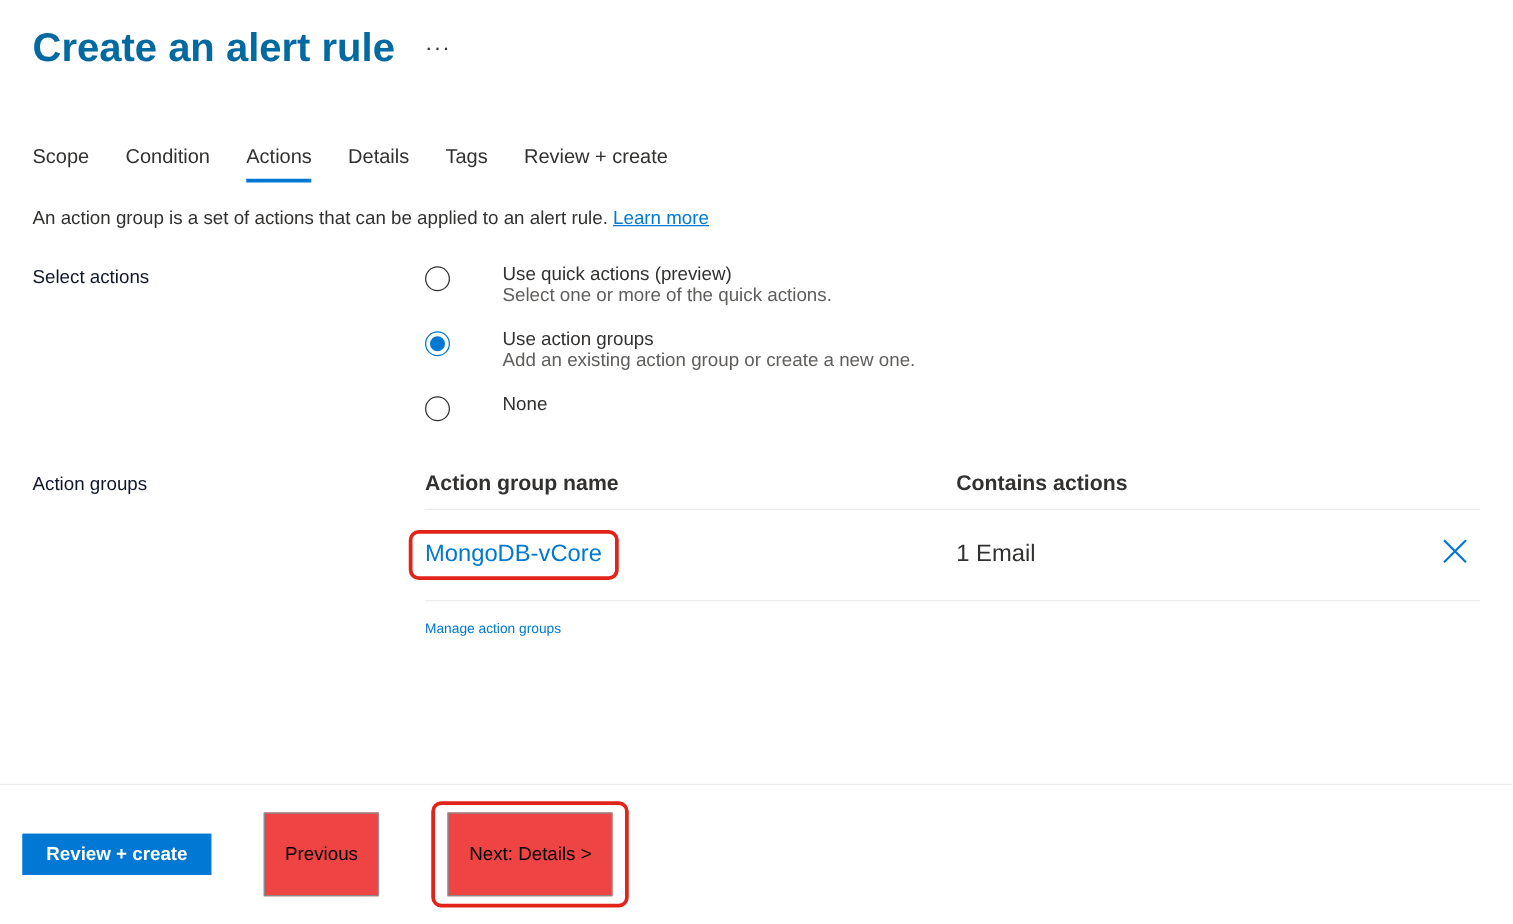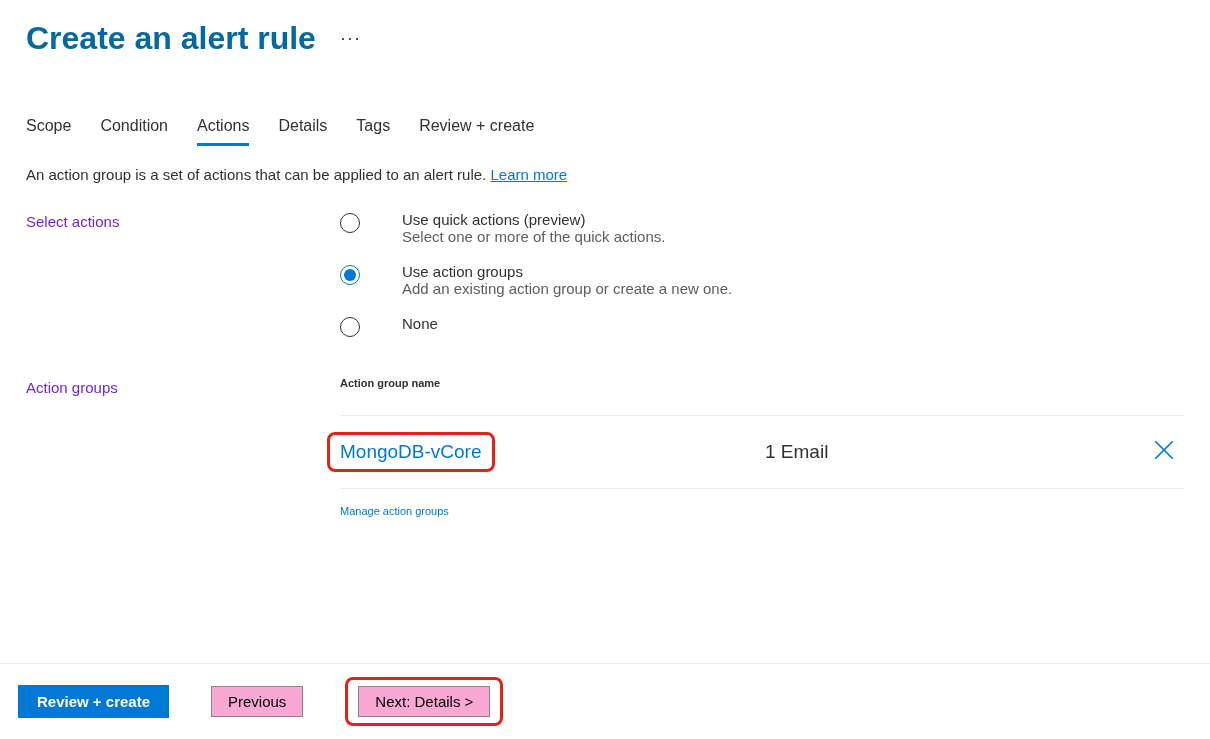--- a/index.html
+++ b/index.html
@@ -60,21 +60,21 @@
     color: #0078d4;
     cursor: pointer;
   }
   .form-row {
     display: flex;
     margin-bottom: 40px;
   }
   .form-label {
     width: 314px;
     font-size: 15px;
-    color: #6d28d9;
+    color: #0f172a;
     padding-top: 2px;
   }
   .options {
     display: flex;
     flex-direction: column;
     gap: 18px;
   }
   .radio-row {
     display: flex;
     align-items: flex-start;
@@ -115,22 +115,22 @@
   }
   .groups-section {
     display: flex;
   }
   .groups-table {
     flex: 1;
   }
   .table-head {
     display: flex;
     border-bottom: 1px solid #edebe9;
-    padding-bottom: 26px;
-    font-size: 11px;
+    padding-bottom: 10px;
+    font-size: 17px;
     font-weight: 600;
     color: #323130;
   }
   .col-name { width: 425px; }
   .col-actions { flex: 1; }
   .col-remove { width: 50px; text-align: right; padding-right: 10px;}
   .table-row {
     display: flex;
     align-items: center;
     border-bottom: 1px solid #edebe9;
@@ -158,23 +158,23 @@
     position: absolute;
     bottom: 0; left: 0; right: 0;
     border-top: 1px solid #edebe9;
     padding: 13px 18px;
     display: flex;
     gap: 14px;
     align-items: center;
   }
   .btn {
     font-size: 15px;
-    padding: 6px 16px;
+    padding: 24px 16px;
     border: 1px solid #8a8886;
-    background: #f9a8d4;
+    background: #ef4444;
     cursor: pointer;
     font-family: inherit;
   }
   .btn.primary {
     background: #0078d4;
     color: #ffffff;
     border: 1px solid #0078d4;
     font-weight: 600;
     padding: 7px 18px;
   }
@@ -226,20 +226,21 @@
         </div>
       </div>
     </div>
   </div>
 
   <div class="groups-section">
     <div class="form-label">Action groups</div>
     <div class="groups-table">
       <div class="table-head">
         <div class="col-name">Action group name</div>
+        <div class="col-actions">Contains actions</div>
         <div class="col-remove"></div>
       </div>
       <div class="table-row">
         <div class="col-name name-cell">
           <span class="highlight-red">
             <span class="link-plain">MongoDB-vCore</span>
           </span>
         </div>
         <div class="col-actions">1 Email</div>
         <div class="col-remove">

